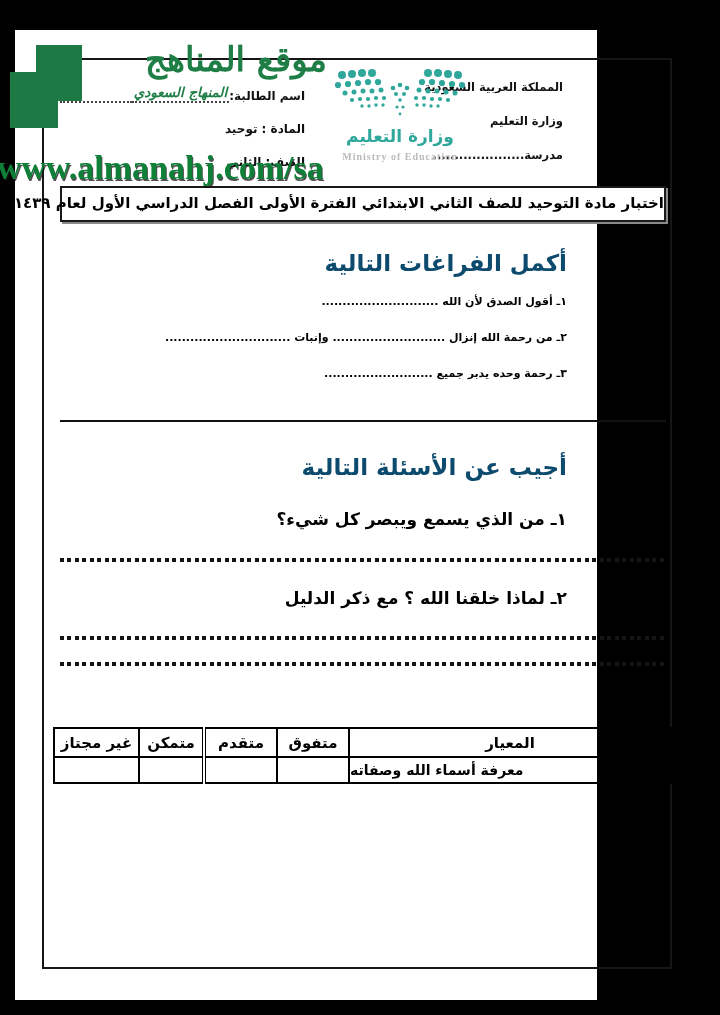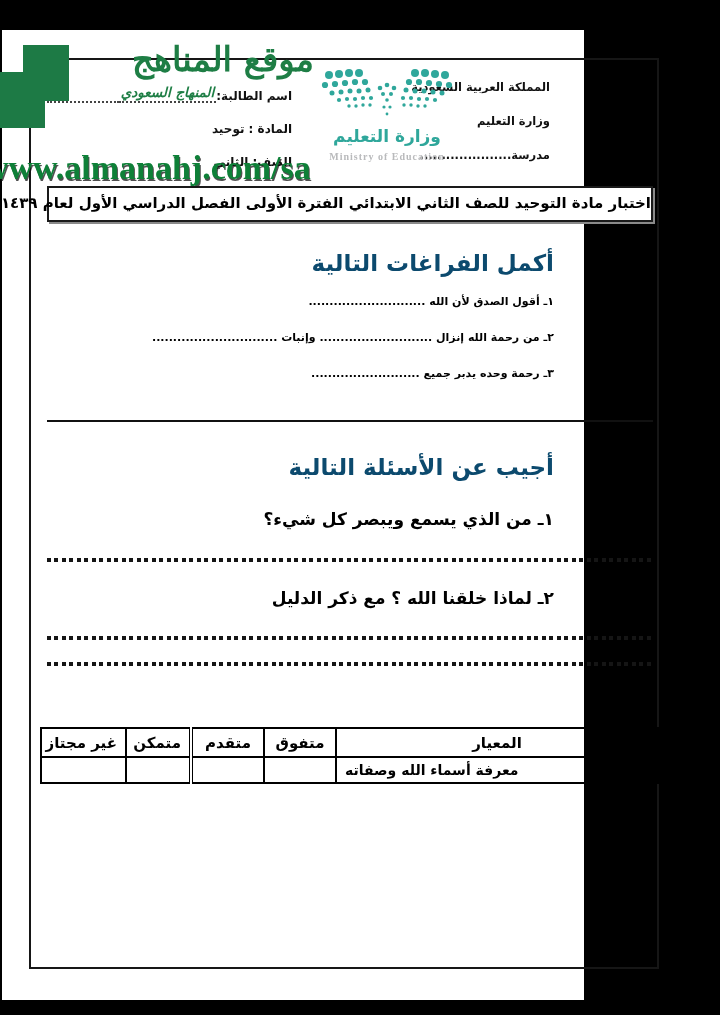--- a/index.html
+++ b/index.html
@@ -2,21 +2,21 @@
 <html lang="ar"><head>
 <meta charset="utf-8">
 <style>
   html,body{margin:0;padding:0;}
   body{
     width:720px;height:1015px;position:relative;overflow:hidden;
     background:#000;
     font-family:"DejaVu Sans",sans-serif;
   }
   .sheet{
-    position:absolute;left:2px;top:30px;width:582px;height:970px;
+    position:absolute;left:15px;top:30px;width:582px;height:970px;
     background:#fff;
   }
   .frame{
     position:absolute;left:27px;top:28px;width:630px;height:911px;
     border:2px solid #161616;box-sizing:border-box;z-index:1;
   }
   
   .gsq{position:absolute;background:#1d7a45;z-index:3;}
   .gsq1{left:21px;top:15px;width:46px;height:56px;}
   .gsq2{left:-5px;top:42px;width:48px;height:56px;}
@@ -92,21 +92,21 @@
   }
   .d1{top:528px;}
   .d2{top:606px;}
   .d3{top:632px;}
   
   .rubric{
     position:absolute;left:38px;top:697px;width:617px;z-index:2;
     border-collapse:collapse;direction:rtl;table-layout:fixed;
   }
   .rubric th,.rubric td{
-    border:2px solid #000;color:#000;padding:0 8px;box-sizing:border-box;
+    border:2px solid #000;color:#000;padding:0 0;box-sizing:border-box;
     font-weight:bold;white-space:nowrap;overflow:hidden;
   }
   .rubric th{height:29px;font-size:15px;text-align:center;}
   .rubric td{height:26px;font-size:14px;}
   .rubric td.crit{text-align:left;}
   .rubric .dbl{border-left:4px double #000;}
 </style>
 </head>
 <body>
 

